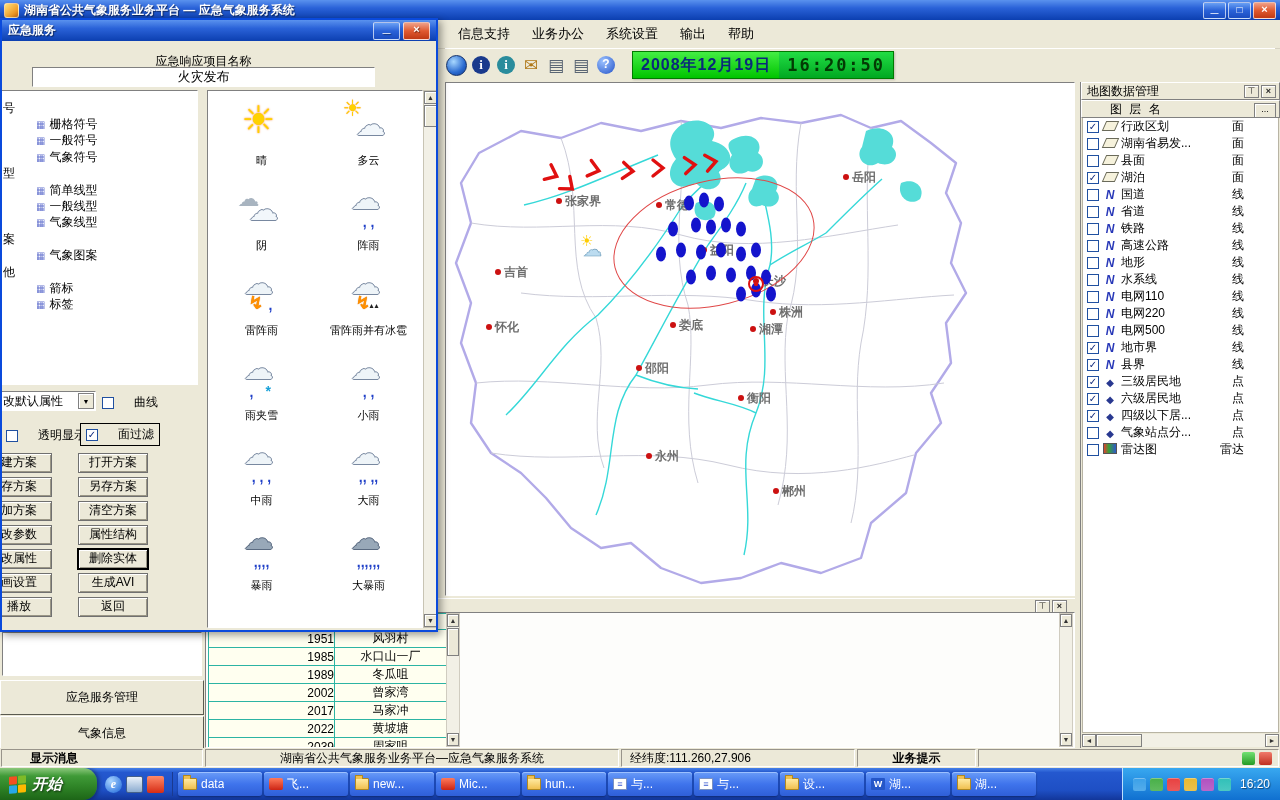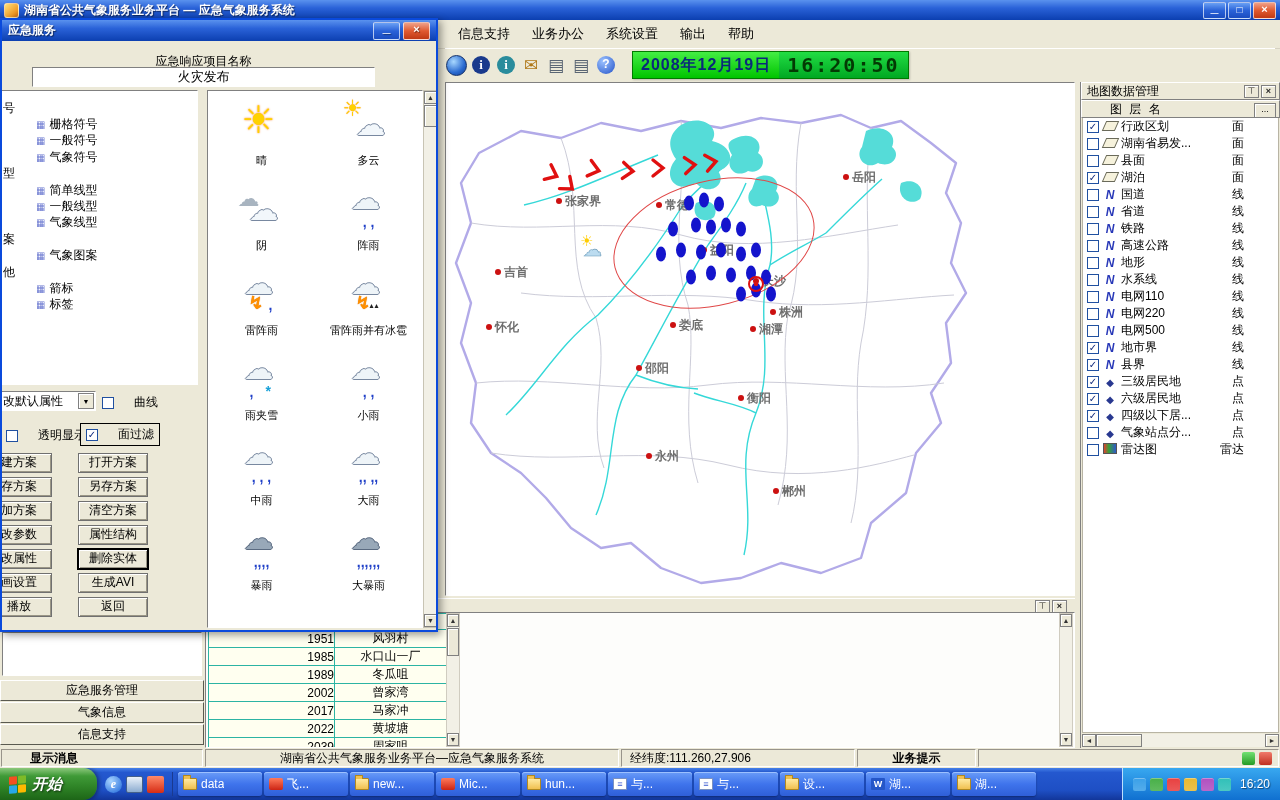--- a/index.html
+++ b/index.html
@@ -27,21 +27,21 @@
   .info-icon,.info2-icon{border-radius:50%;width:18px;height:18px;color:#fff;font-family:"Liberation Serif",serif;font-weight:bold;font-size:13px;text-align:center;line-height:17px}
   .info-icon{background:#1a3a8c}
   .info2-icon{background:#2a8c9c}
   .info-icon::before,.info2-icon::before{content:"i"}
   .mail-icon::before{content:"✉";font-size:17px;color:#b07818}
   .printer-icon::before,.printer2-icon::before{content:"▤";font-size:17px;color:#5a6674}
   .help-icon{border-radius:50%;width:18px;height:18px;background:radial-gradient(circle at 35% 30%,#9cc2ff,#2252c8);color:#fff;font-weight:bold;text-align:center;line-height:17px}
   .help-icon::before{content:"?"}
   #datetime{margin-left:12px;display:flex;height:26px;border:1px solid #007a00;box-shadow:1px 1px 2px #00000033}
   #date-part{background:linear-gradient(#44ee44,#00c400);color:#0a2a7a;font-weight:bold;font-size:16px;padding:0 8px;display:flex;align-items:center;letter-spacing:1px}
-  #time-part{background:linear-gradient(#22dd44,#00a822);color:#033a03;font-family:"DejaVu Sans Mono",monospace;font-weight:bold;font-size:20px;padding:8px 8px;display:flex;align-items:center;letter-spacing:2px}
+  #time-part{background:linear-gradient(#22dd44,#00a822);color:#033a03;font-family:"DejaVu Sans Mono",monospace;font-weight:bold;font-size:17px;padding:8px 8px;display:flex;align-items:center;letter-spacing:2px}
 
   
   #map-area{position:absolute;left:445px;top:82px;width:630px;height:514px;background:#fff;border:1px solid;border-color:#808080 #fff #fff #808080;box-sizing:border-box;overflow:hidden}
   #map-svg{position:absolute;left:0;top:0;pointer-events:none}
   #map-svg text{font-family:"Liberation Sans","DejaVu Sans",sans-serif}
 
   
   #bottom-strip{position:absolute;left:205px;top:598px;width:870px;height:14px;background:#ece9d8;border-top:1px solid #fff}
   .mini-btns{position:absolute;right:8px;top:1px;display:flex;gap:2px}
   .mini{width:13px;height:11px;background:#ece9d8;border:1px solid #808080;box-shadow:inset 1px 1px 0 #fff;font-size:9px;line-height:10px;text-align:center;color:#222}
@@ -81,21 +81,21 @@
   .ltype{position:absolute;right:34px}
   #layer-hsb{position:absolute;left:1px;bottom:1px;right:1px;height:13px;background:#f2f0e6;display:flex;align-items:stretch}
   .hsb-btn{width:14px;background:#ece9d8;border:1px solid #808080;box-shadow:inset 1px 1px 0 #fff;font-size:7px;line-height:11px;text-align:center;color:#333;box-sizing:border-box;flex:none}
   .hsb-left::before{content:"◄"}.hsb-right::before{content:"►"}
   .hsb-thumb{width:46px;background:#ece9d8;border:1px solid #808080;box-shadow:inset 1px 1px 0 #fff;box-sizing:border-box;flex:none}
   .hsb-track{flex:1}
 
   
   #left-box{position:absolute;left:2px;top:632px;width:200px;height:44px;background:#fff;border:1px solid;border-color:#808080 #fff #fff #808080;box-sizing:border-box}
   #left-buttons{position:absolute;left:0;top:680px;width:204px}
-  .bar3d{height:21px;margin-bottom:1px;background:#ece9d8;border:1px solid;border-color:#fff #5a5a50 #5a5a50 #fff;box-sizing:border-box;display:flex;align-items:center;justify-content:center;font-size:12px;color:#000}
+  .bar3d{height:35px;margin-bottom:1px;background:#ece9d8;border:1px solid;border-color:#fff #5a5a50 #5a5a50 #fff;box-sizing:border-box;display:flex;align-items:center;justify-content:center;font-size:12px;color:#000}
 
   
   #statusbar{position:absolute;left:0;top:748px;width:1280px;height:20px;background:#ece9d8;display:flex;box-sizing:border-box}
   .sseg{border:1px solid;border-color:#98948a #fff #fff #98948a;margin:1px 1px;display:flex;align-items:center;padding:0 8px;white-space:nowrap;overflow:hidden;box-sizing:border-box}
   .sseg.b{font-weight:bold}
   #seg-msg{width:202px;padding-left:28px}
   #seg-app{width:414px;justify-content:center}
   #seg-coord{width:234px}
   #seg-hint{width:119px;justify-content:center}
   #seg-scale{width:255px}

